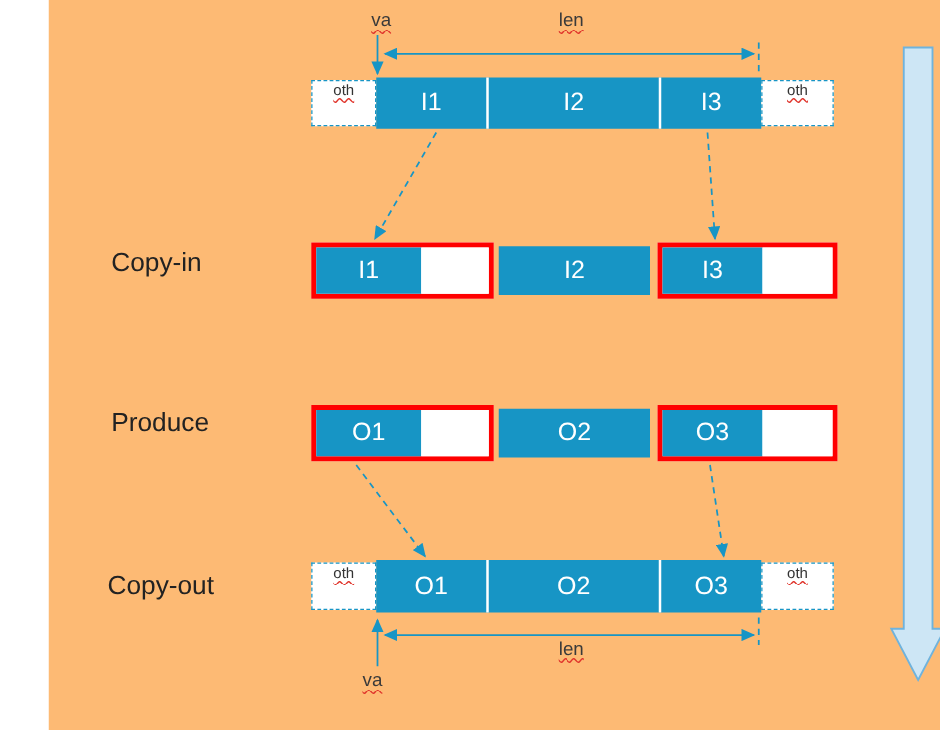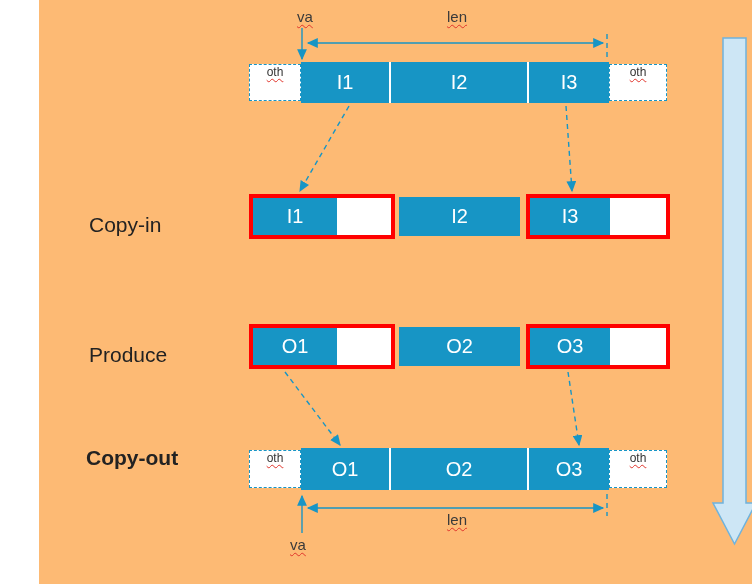--- a/index.html
+++ b/index.html
@@ -49,43 +49,43 @@
   </div>
   <div class="abs teal-bar" style="left:262px;top:62px;width:308px;height:41px;">
     <div class="seg" style="width:88px;">I1</div>
     <div class="seg" style="width:138px;">I2</div>
     <div class="seg" style="width:82px;">I3</div>
   </div>
   <div class="abs dashed-box" style="left:570px;top:64px;width:58px;height:37px;">
     <span class="squiggle">oth</span>
   </div>
 
-  <div class="abs row-label" style="left:50px;top:213px;text-align:right;">Copy-in</div>
+  <div class="abs row-label" style="left:50px;top:199px;text-align:right;">Copy-in</div>
   <div class="abs red-box" style="left:210px;top:194px;width:146px;height:45px;">
     <div class="fill" style="width:84px;">I1</div>
     <div class="empty"></div>
   </div>
   <div class="abs plain-teal" style="left:360px;top:197px;width:121px;height:39px;">I2</div>
   <div class="abs red-box" style="left:487px;top:194px;width:144px;height:45px;">
     <div class="fill" style="width:80px;">I3</div>
     <div class="empty"></div>
   </div>
 
-  <div class="abs row-label" style="left:50px;top:343px;">Produce</div>
+  <div class="abs row-label" style="left:50px;top:327px;">Produce</div>
   <div class="abs red-box" style="left:210px;top:324px;width:146px;height:45px;">
     <div class="fill" style="width:84px;">O1</div>
     <div class="empty"></div>
   </div>
   <div class="abs plain-teal" style="left:360px;top:327px;width:121px;height:39px;">O2</div>
   <div class="abs red-box" style="left:487px;top:324px;width:144px;height:45px;">
     <div class="fill" style="width:80px;">O3</div>
     <div class="empty"></div>
   </div>
 
-  <div class="abs row-label" style="left:47px;top:446px;font-weight:bold;">Copy-out</div>
+  <div class="abs row-label" style="left:47px;top:457px;">Copy-out</div>
   <div class="abs dashed-box" style="left:210px;top:450px;width:52px;height:38px;">
     <span class="squiggle">oth</span>
   </div>
   <div class="abs teal-bar" style="left:262px;top:448px;width:308px;height:42px;">
     <div class="seg" style="width:88px;">O1</div>
     <div class="seg" style="width:138px;">O2</div>
     <div class="seg" style="width:82px;">O3</div>
   </div>
   <div class="abs dashed-box" style="left:570px;top:450px;width:58px;height:38px;">
     <span class="squiggle">oth</span>

